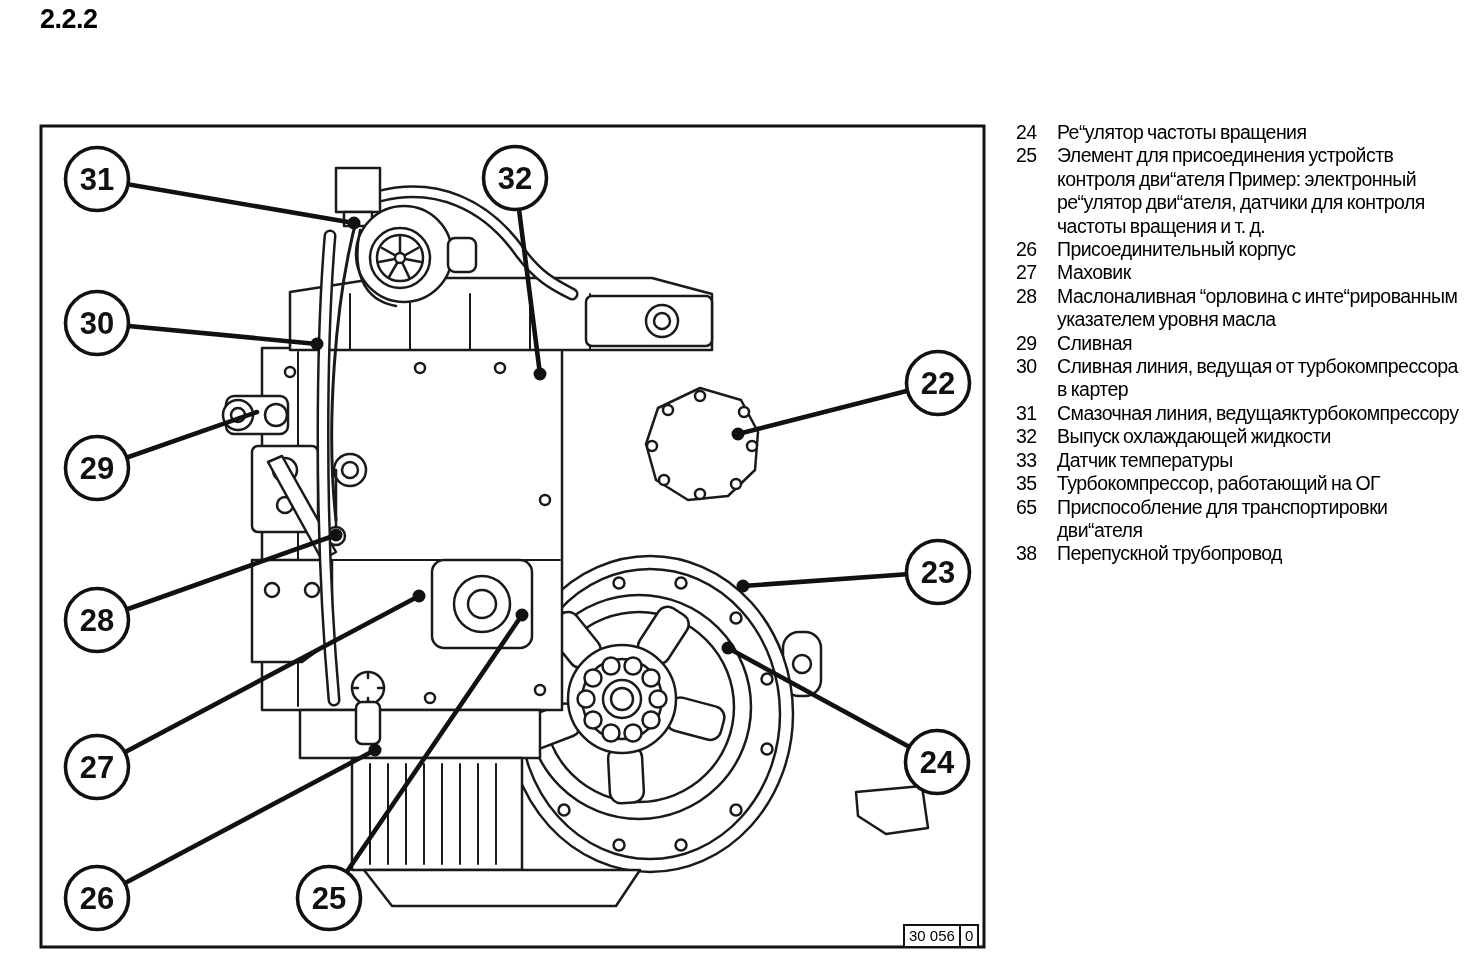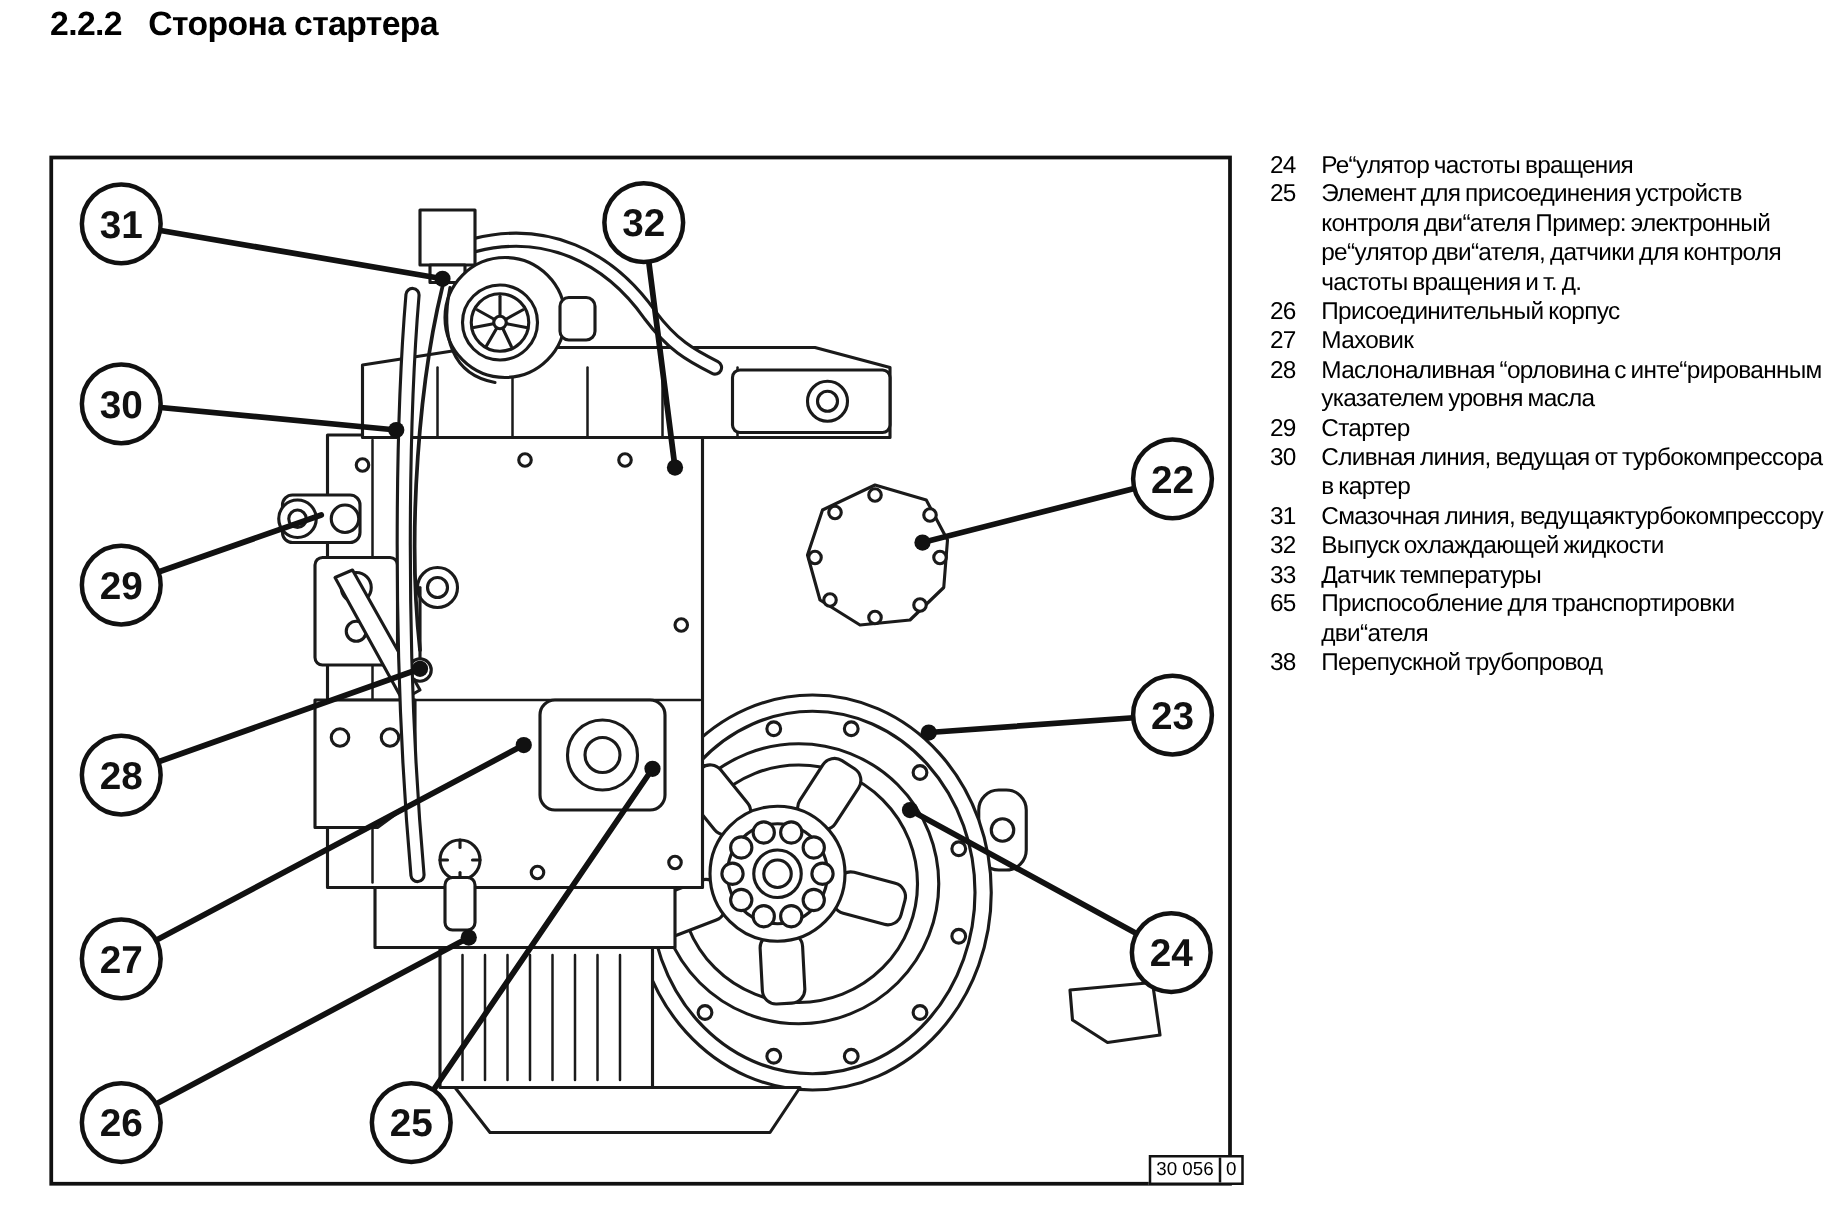--- a/index.html
+++ b/index.html
@@ -14,40 +14,39 @@
   svg{position:absolute;left:0;top:0;}
   .leader{stroke:#111;stroke-width:4.6;stroke-linecap:round;}
   .leader-dot{fill:#111;stroke:none;}
   .callout-circle{fill:#fff;stroke:#111;stroke-width:3.6;}
   .callout-num{
     font-family:"Liberation Sans",sans-serif;font-size:31px;font-weight:bold;
     fill:#111;text-anchor:middle;
   }
   .plate{
     position:absolute;left:903px;top:924px;display:flex;border:2px solid #111;background:#fff;
-    font-size:15px;line-height:20px;margin-left:16px;
+    font-size:15px;line-height:20px;
   }
   .plate .cell{padding:0 4px;text-align:center;white-space:nowrap;}
   .plate .cell+ .cell{border-left:2px solid #111;}
   .legend{
     position:absolute;left:1016px;top:121px;width:452px;
     font-size:19.5px;line-height:23.4px;letter-spacing:-0.55px;word-spacing:-1px;
   }
   .legend-row{display:grid;grid-template-columns:41px 1fr;}
   .legend-num{}
   .legend-text{width:411px;}
 </style>
 </head>
 <body>
 
 <div class="page">
 
   <div class="title">
     <span>2.2.2</span>
-    <span>Сторона стартера</span>
   </div>
 
   <svg width="1472" height="968" viewBox="0 0 1472 968">
 
     <rect x="41" y="126" width="943" height="821" fill="#fff" stroke="#111" stroke-width="3"></rect>
 
     <g stroke="#1a1a1a" fill="#ffffff" stroke-width="2.5" stroke-linejoin="round" stroke-linecap="round">
 
       <rect x="783" y="632" width="38" height="64" rx="16"></rect>
       <circle cx="802" cy="664" r="9"></circle>
@@ -283,39 +282,43 @@
       <div class="legend-row">
         <div class="legend-num">27</div>
         <div class="legend-text">Маховик</div>
       </div>
       <div class="legend-row">
         <div class="legend-num">28</div>
         <div class="legend-text">Маслоналивная “орловина с инте“рированным указателем уровня масла</div>
       </div>
       <div class="legend-row">
         <div class="legend-num">29</div>
-        <div class="legend-text">Стартер</div>
+        <div class="legend-text">Сливная</div>
       </div>
       <div class="legend-row">
         <div class="legend-num">30</div>
         <div class="legend-text">Сливная линия, ведущая от турбокомпрессора в картер</div>
       </div>
       <div class="legend-row">
         <div class="legend-num">31</div>
         <div class="legend-text">Смазочная линия, ведущаяктурбокомпрессору</div>
       </div>
       <div class="legend-row">
         <div class="legend-num">32</div>
         <div class="legend-text">Выпуск охлаждающей жидкости</div>
       </div>
       <div class="legend-row">
         <div class="legend-num">33</div>
         <div class="legend-text">Датчик температуры</div>
       </div>
       <div class="legend-row">
+        <div class="legend-num">35</div>
+        <div class="legend-text">Турбокомпрессор, работающий на ОГ</div>
+      </div>
+      <div class="legend-row">
         <div class="legend-num">65</div>
         <div class="legend-text">Приспособление для транспортировки дви“ателя</div>
       </div>
       <div class="legend-row">
         <div class="legend-num">38</div>
         <div class="legend-text">Перепускной трубопровод</div>
       </div>
     </div>
 
 </div>

